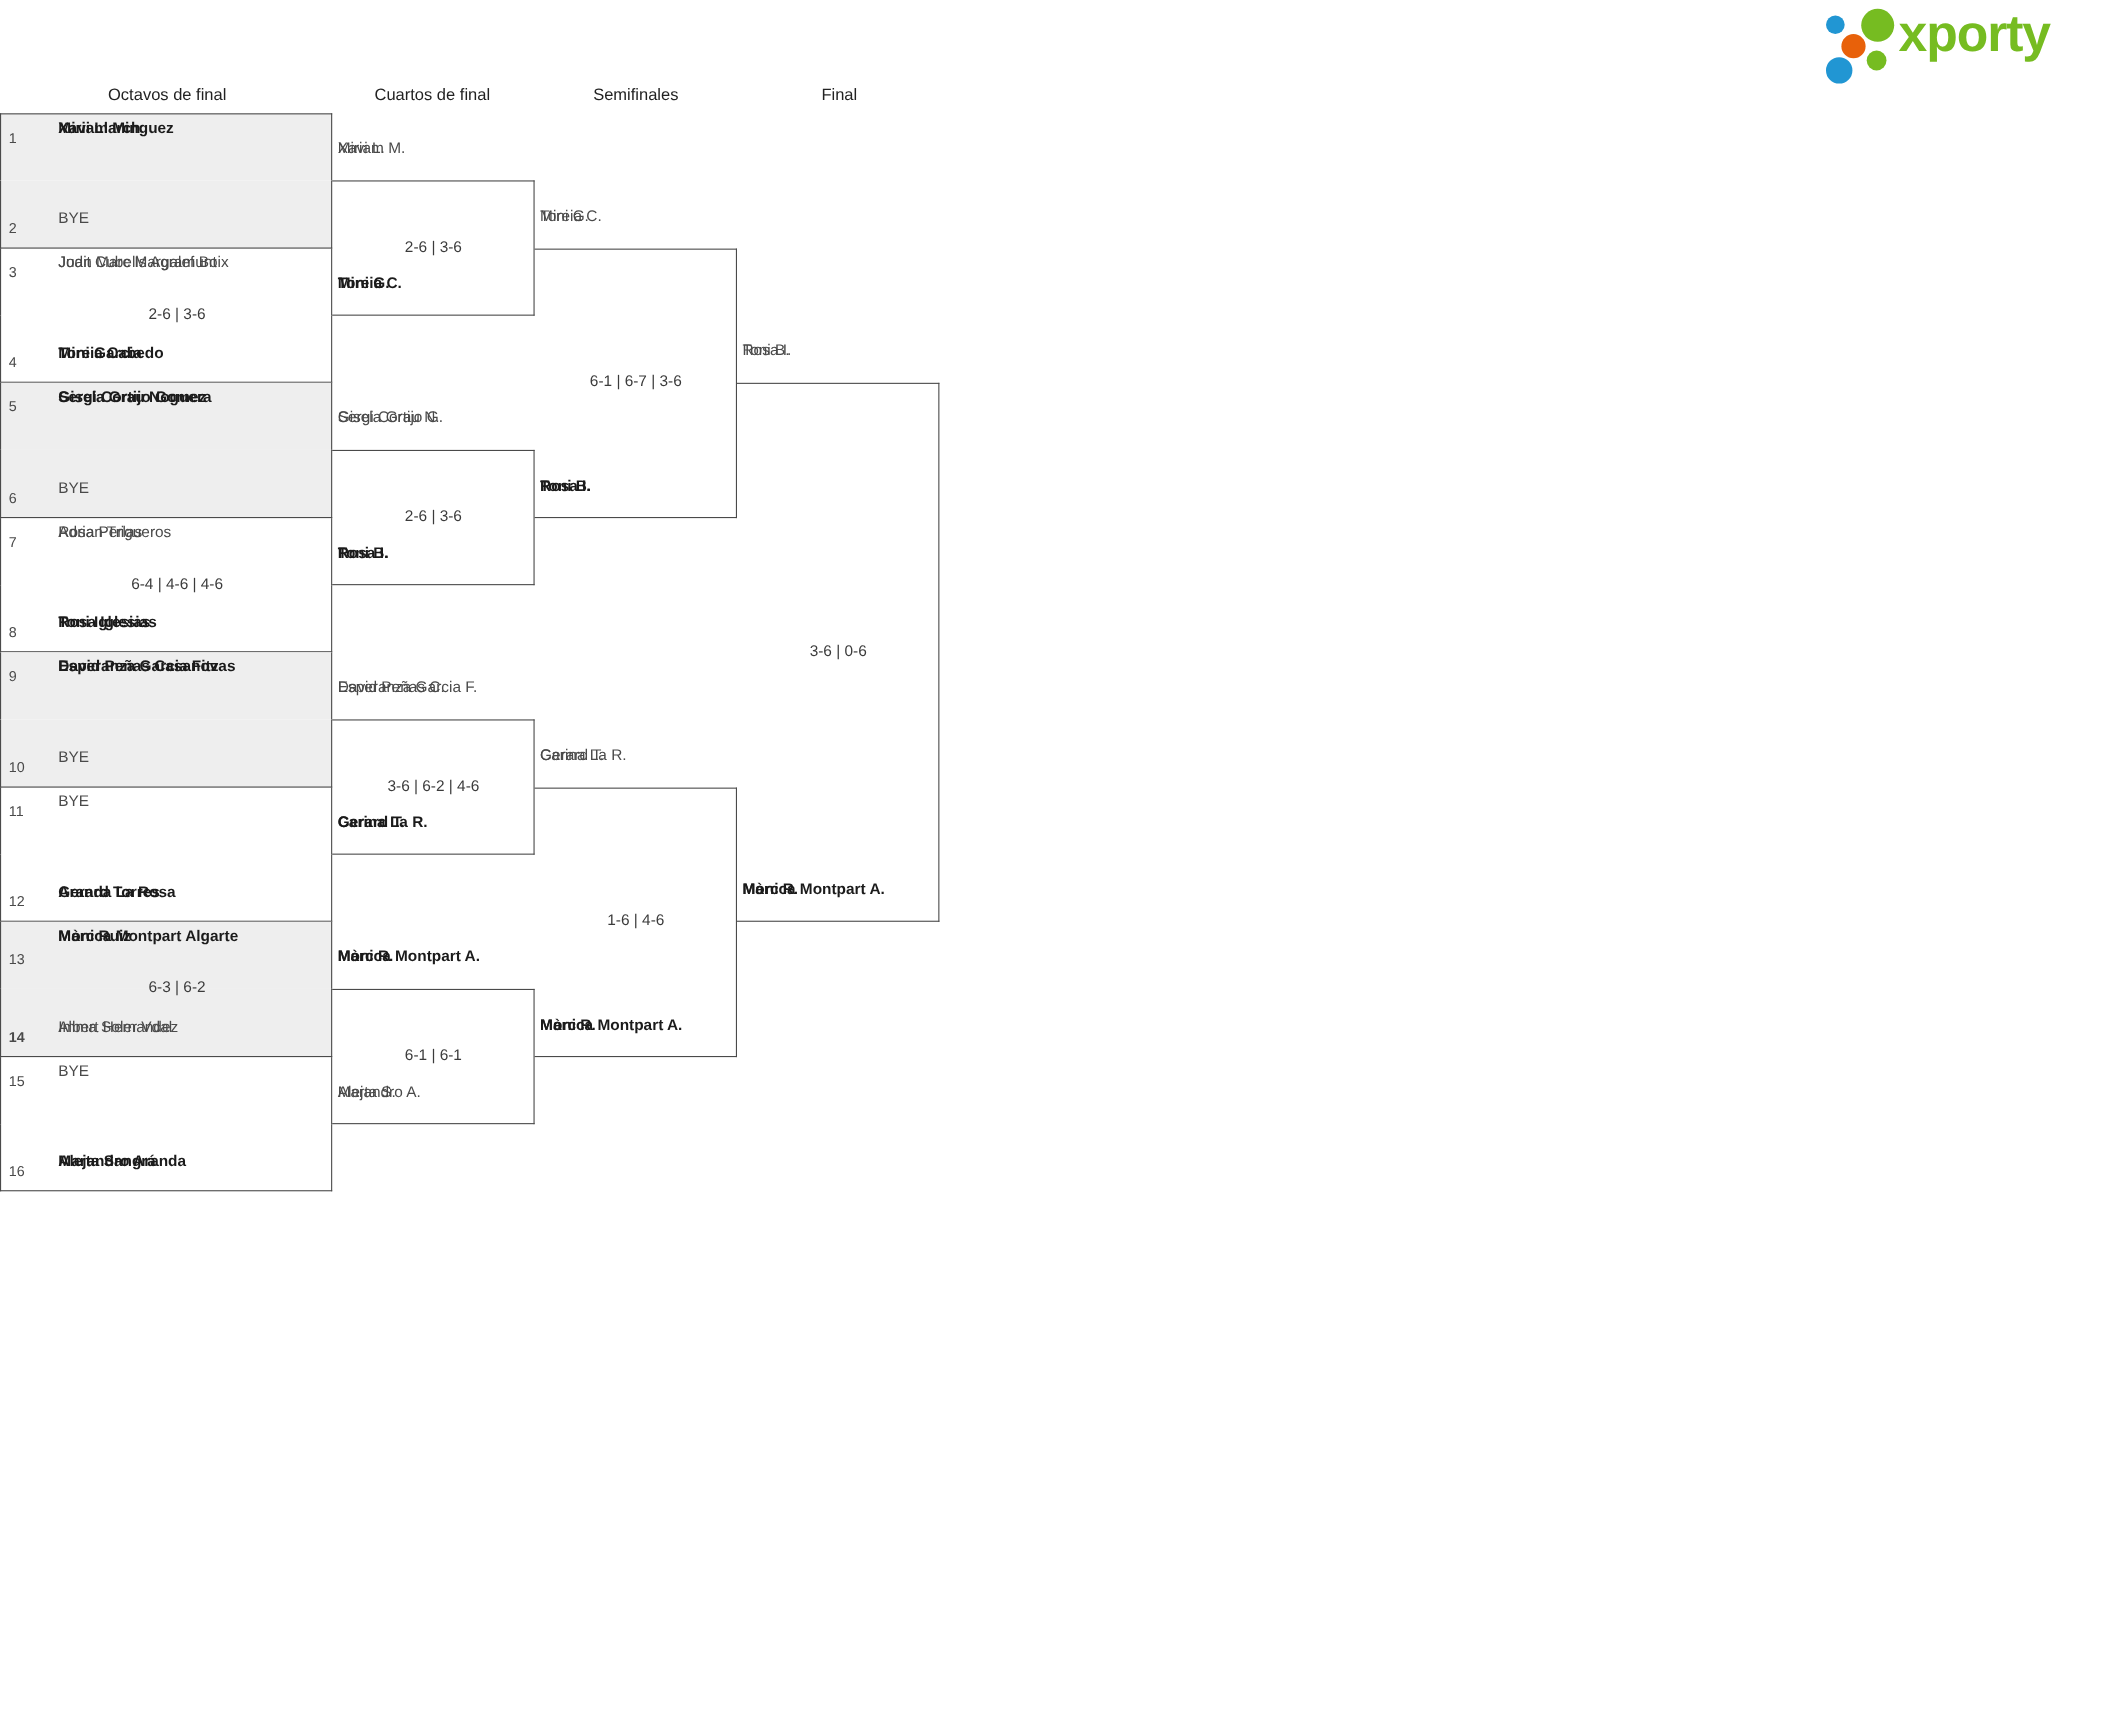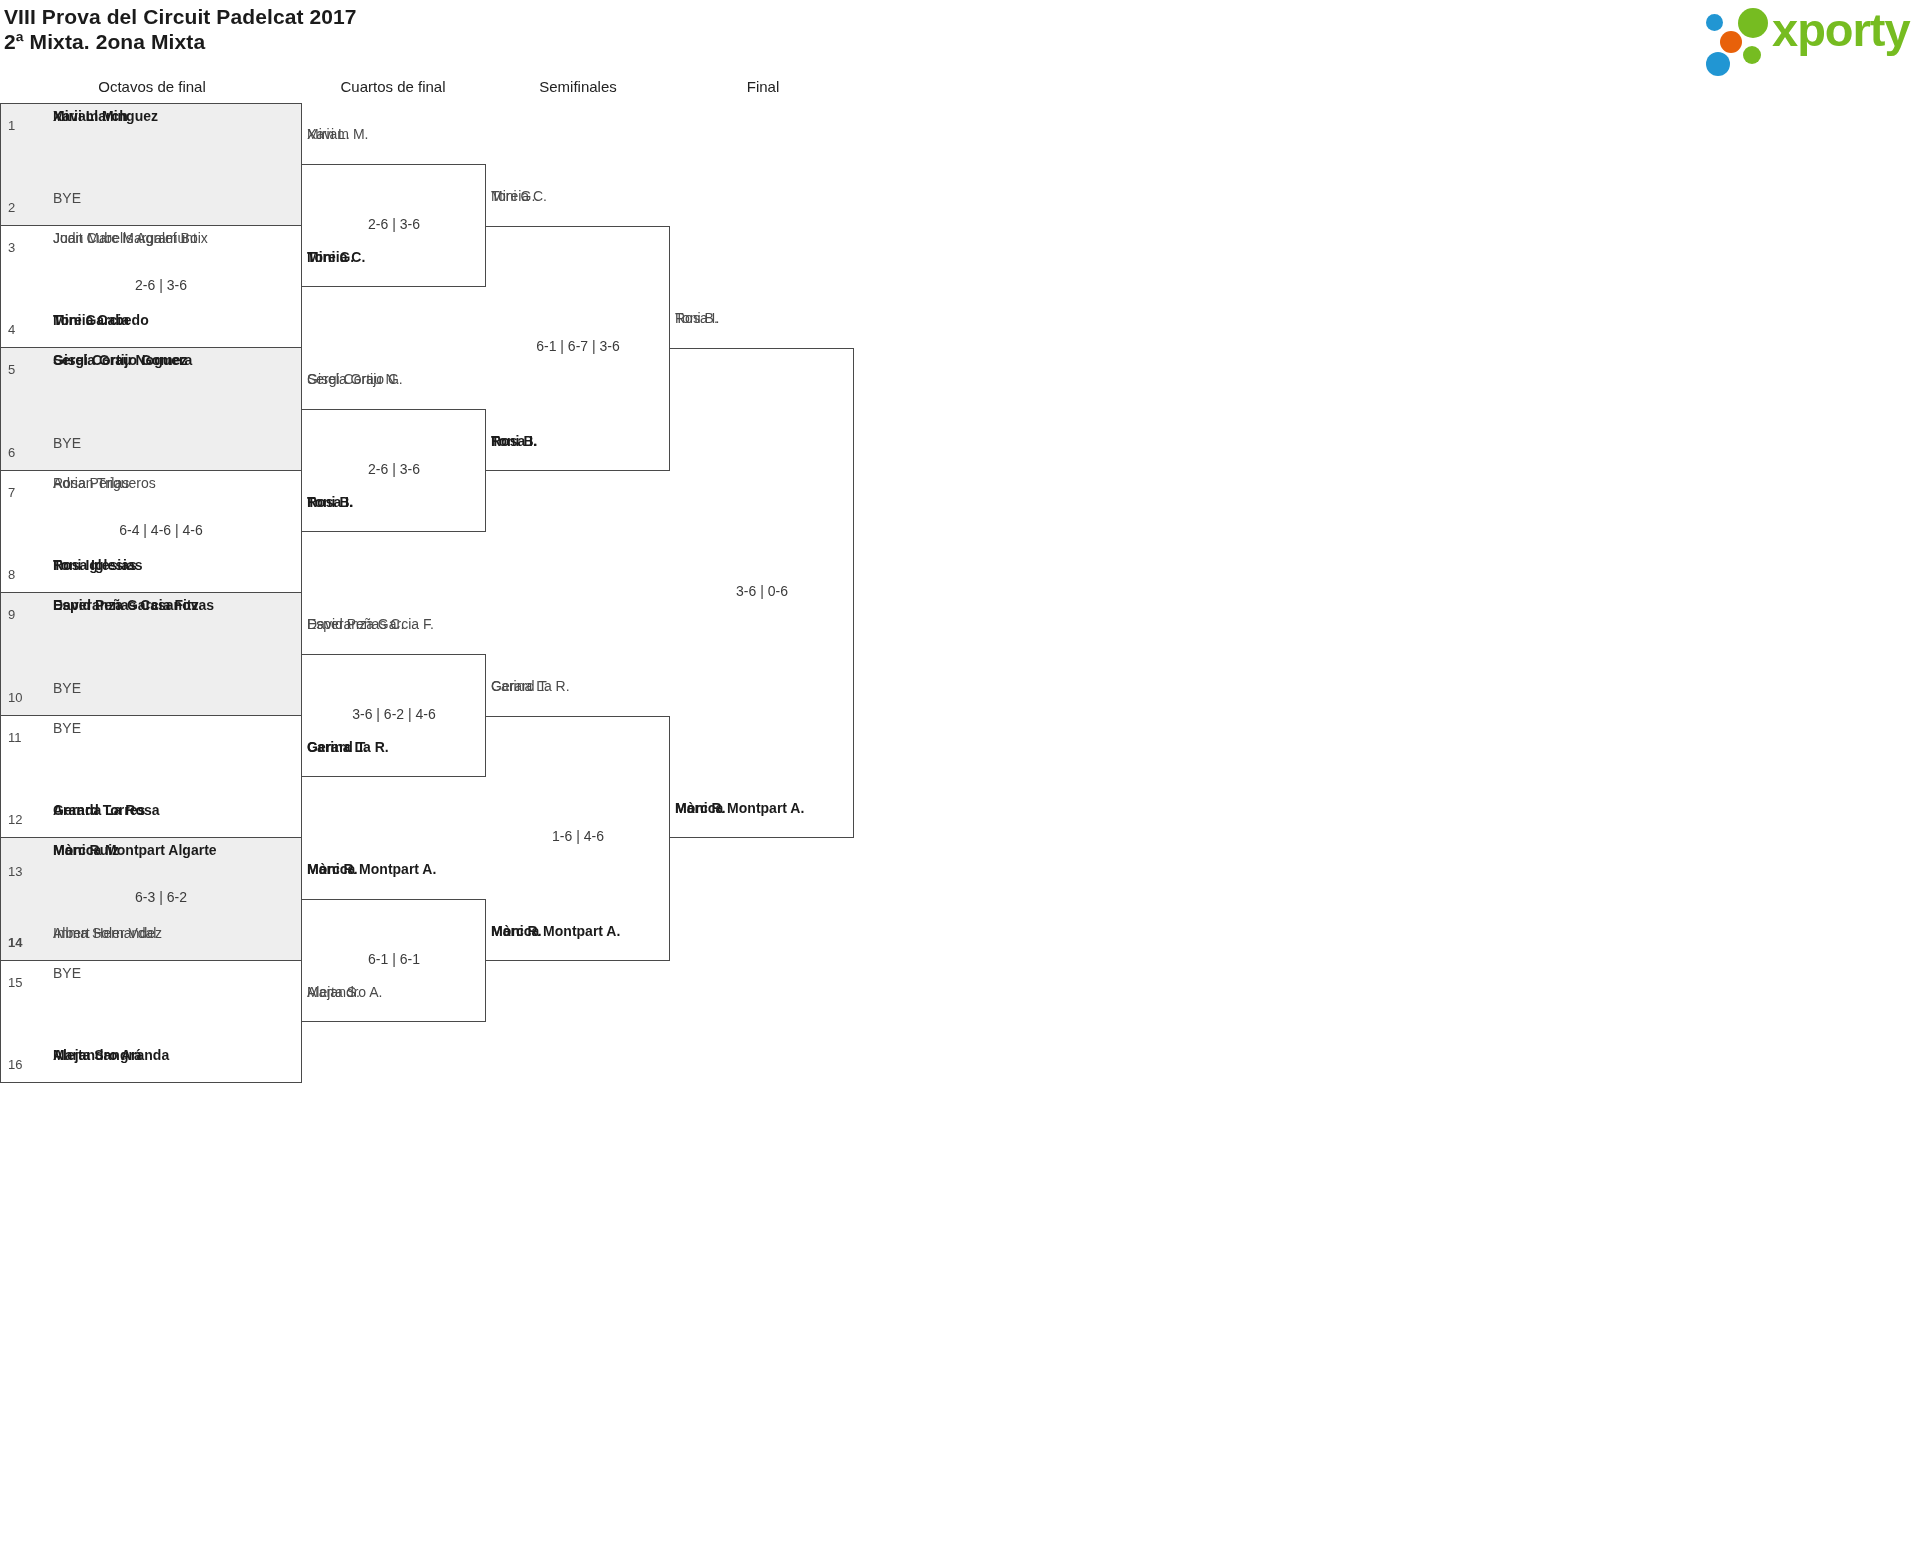--- a/index.html
+++ b/index.html
@@ -11,21 +11,21 @@
     position:relative;overflow:hidden;
   }
   #root{position:absolute;left:0;top:0;width:1920px;height:1558px;}
 
   
   .title-block{position:absolute;left:4px;top:4px;}
   .title-line1{font-size:21px;font-weight:bold;color:#1b1b1b;letter-spacing:.1px;line-height:25px;}
   .title-line2{font-size:21px;font-weight:bold;color:#1b1b1b;letter-spacing:.1px;line-height:25px;}
 
   
-  .logo{position:absolute;left:1706px;top:4px;width:200px;height:56px;}
+  .logo{position:absolute;left:1660px;top:4px;width:200px;height:56px;}
   .logo-dots{position:absolute;left:0;top:4px;width:62px;height:48px;}
   .dot{position:absolute;border-radius:50%;}
   .d-blue-sm{left:0px;  top:6px;  width:17px;height:17px;background:#2196d3;}
   .d-orange { left:14px; top:23px; width:22px;height:22px;background:#e8610a;}
   .d-blue-lg{left:0px;  top:44px; width:24px;height:24px;background:#2196d3;}
   .d-green-lg{left:32px; top:0px;  width:30px;height:30px;background:#76bc21;}
   .d-green-sm{left:37px; top:38px; width:18px;height:18px;background:#76bc21;}
   .logo-text{position:absolute;left:66px;top:-2px;font-size:47px;font-weight:bold;
              color:#76bc21;letter-spacing:-1px;line-height:56px;font-family:"Liberation Sans",sans-serif;}
 
@@ -54,24 +54,20 @@
   .conn-score{position:absolute;font-size:14px;color:#3b3b3b;text-align:center;white-space:nowrap;}
   .adv-names{position:absolute;font-size:14px;line-height:16px;white-space:nowrap;}
   .adv-names.win{font-weight:bold;color:#1b1b1b;}
   .adv-names.lose{font-weight:normal;color:#4a4a4a;}
 </style>
 </head>
 <body>
 
 <div id="root">
 
-  <div class="title-block">
-    <div class="title-line1">VIII Prova del Circuit Padelcat 2017</div>
-    <div class="title-line2">2ª Mixta. 2ona Mixta</div>
-  </div>
 
   <div class="logo">
     <div class="logo-dots">
       <span class="dot d-blue-sm"></span>
       <span class="dot d-orange"></span>
       <span class="dot d-blue-lg"></span>
       <span class="dot d-green-lg"></span>
       <span class="dot d-green-sm"></span>
     </div>
     <div class="logo-text">xporty</div>

